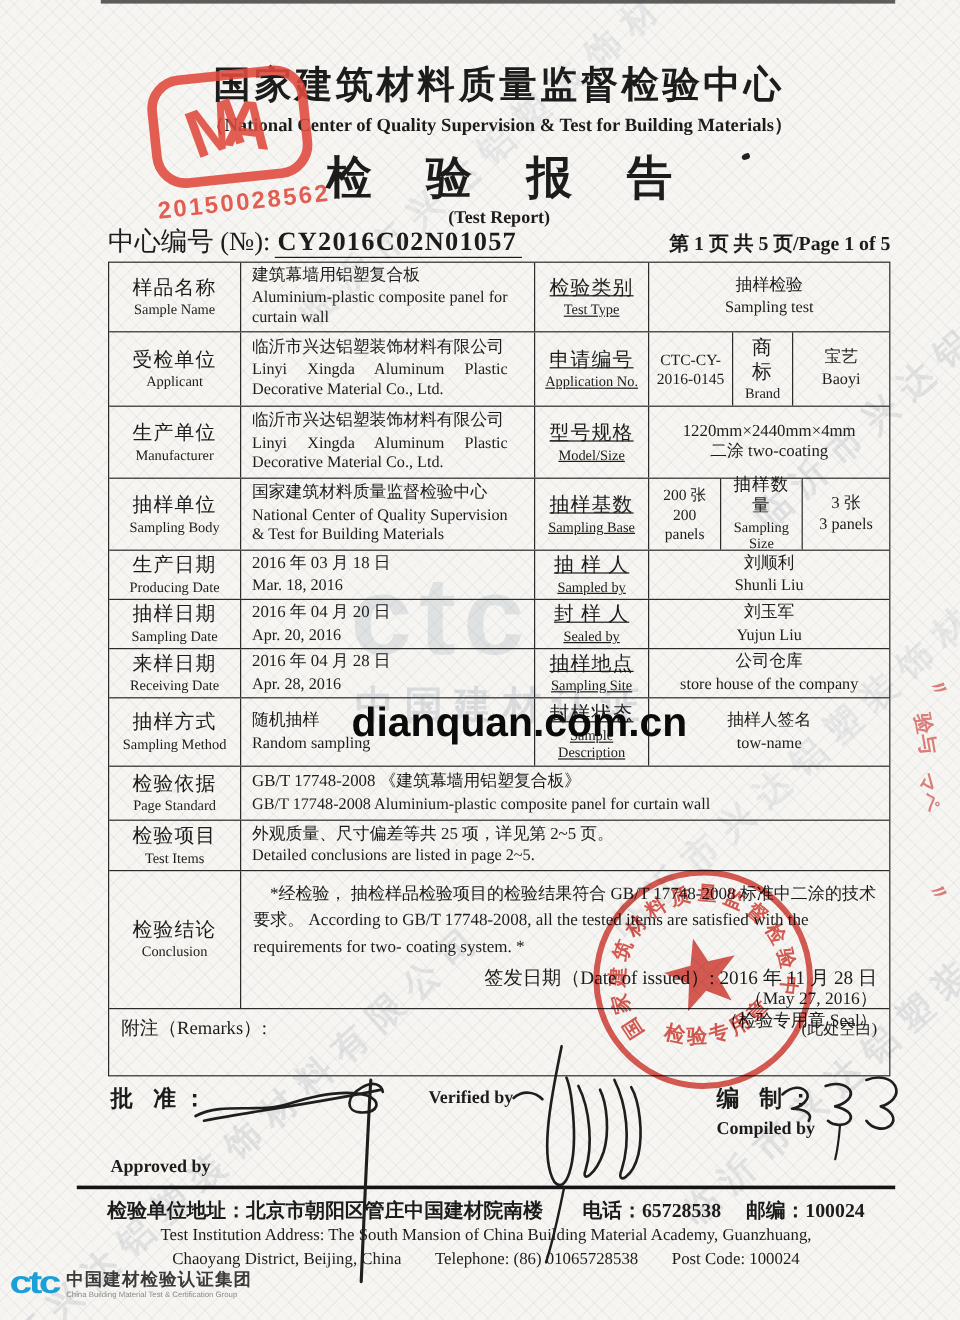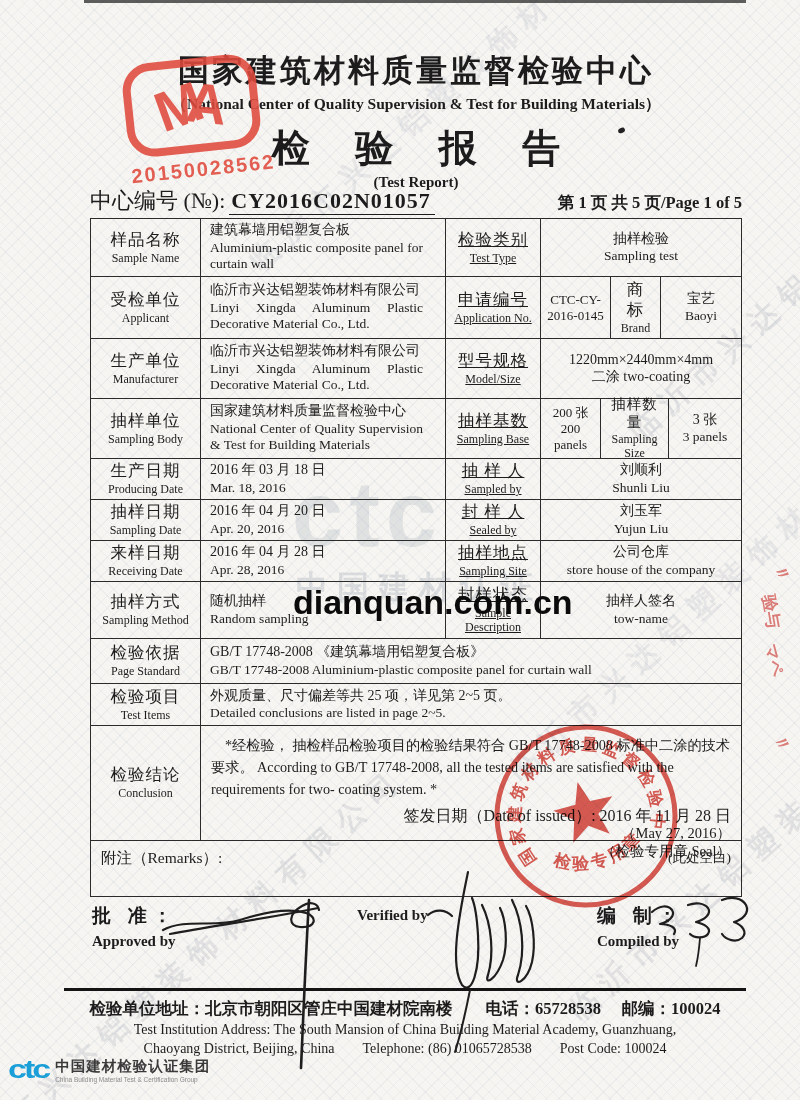--- a/index.html
+++ b/index.html
@@ -74,21 +74,21 @@
   .concl-issue{width:100%;text-align:right;font-size:16px;margin-top:6px;padding-right:4px;}
   .concl-issue-en{width:100%;text-align:right;font-size:14.5px;padding-right:26px;}
   .concl-seal-note{width:100%;text-align:right;font-size:14.5px;padding-right:10px;}
   .remarks-cell{flex-direction:row;justify-content:space-between;align-items:flex-start;padding:8px 10px;gap:8px;}
   .remarks-label{font-size:15.5px;}
   .remarks-val{font-size:13.5px;padding-top:1px;}
 
   
   .sigrow{position:absolute;left:92px;top:903px;width:650px;z-index:3;display:flex;}
   .sigblk{display:flex;flex-direction:column;}
-  .sig1{width:265px;}
+  .sig1{width:265px;gap:32px;}
   .sig2{width:240px;}
   .sig3{width:145px;}
   .sig-zh{font-size:19px;font-weight:bold;letter-spacing:6px;}
   .sig-en{font-size:15px;font-weight:bold;margin-top:4px;}
   .sig-svg{position:absolute;left:0;top:0;width:800px;height:1100px;z-index:4;pointer-events:none;}
 
   
   .seal{position:absolute;left:486px;top:716px;width:200px;height:200px;z-index:7;opacity:.87;
         transform:rotate(-14deg);mix-blend-mode:multiply;pointer-events:none;}
 

